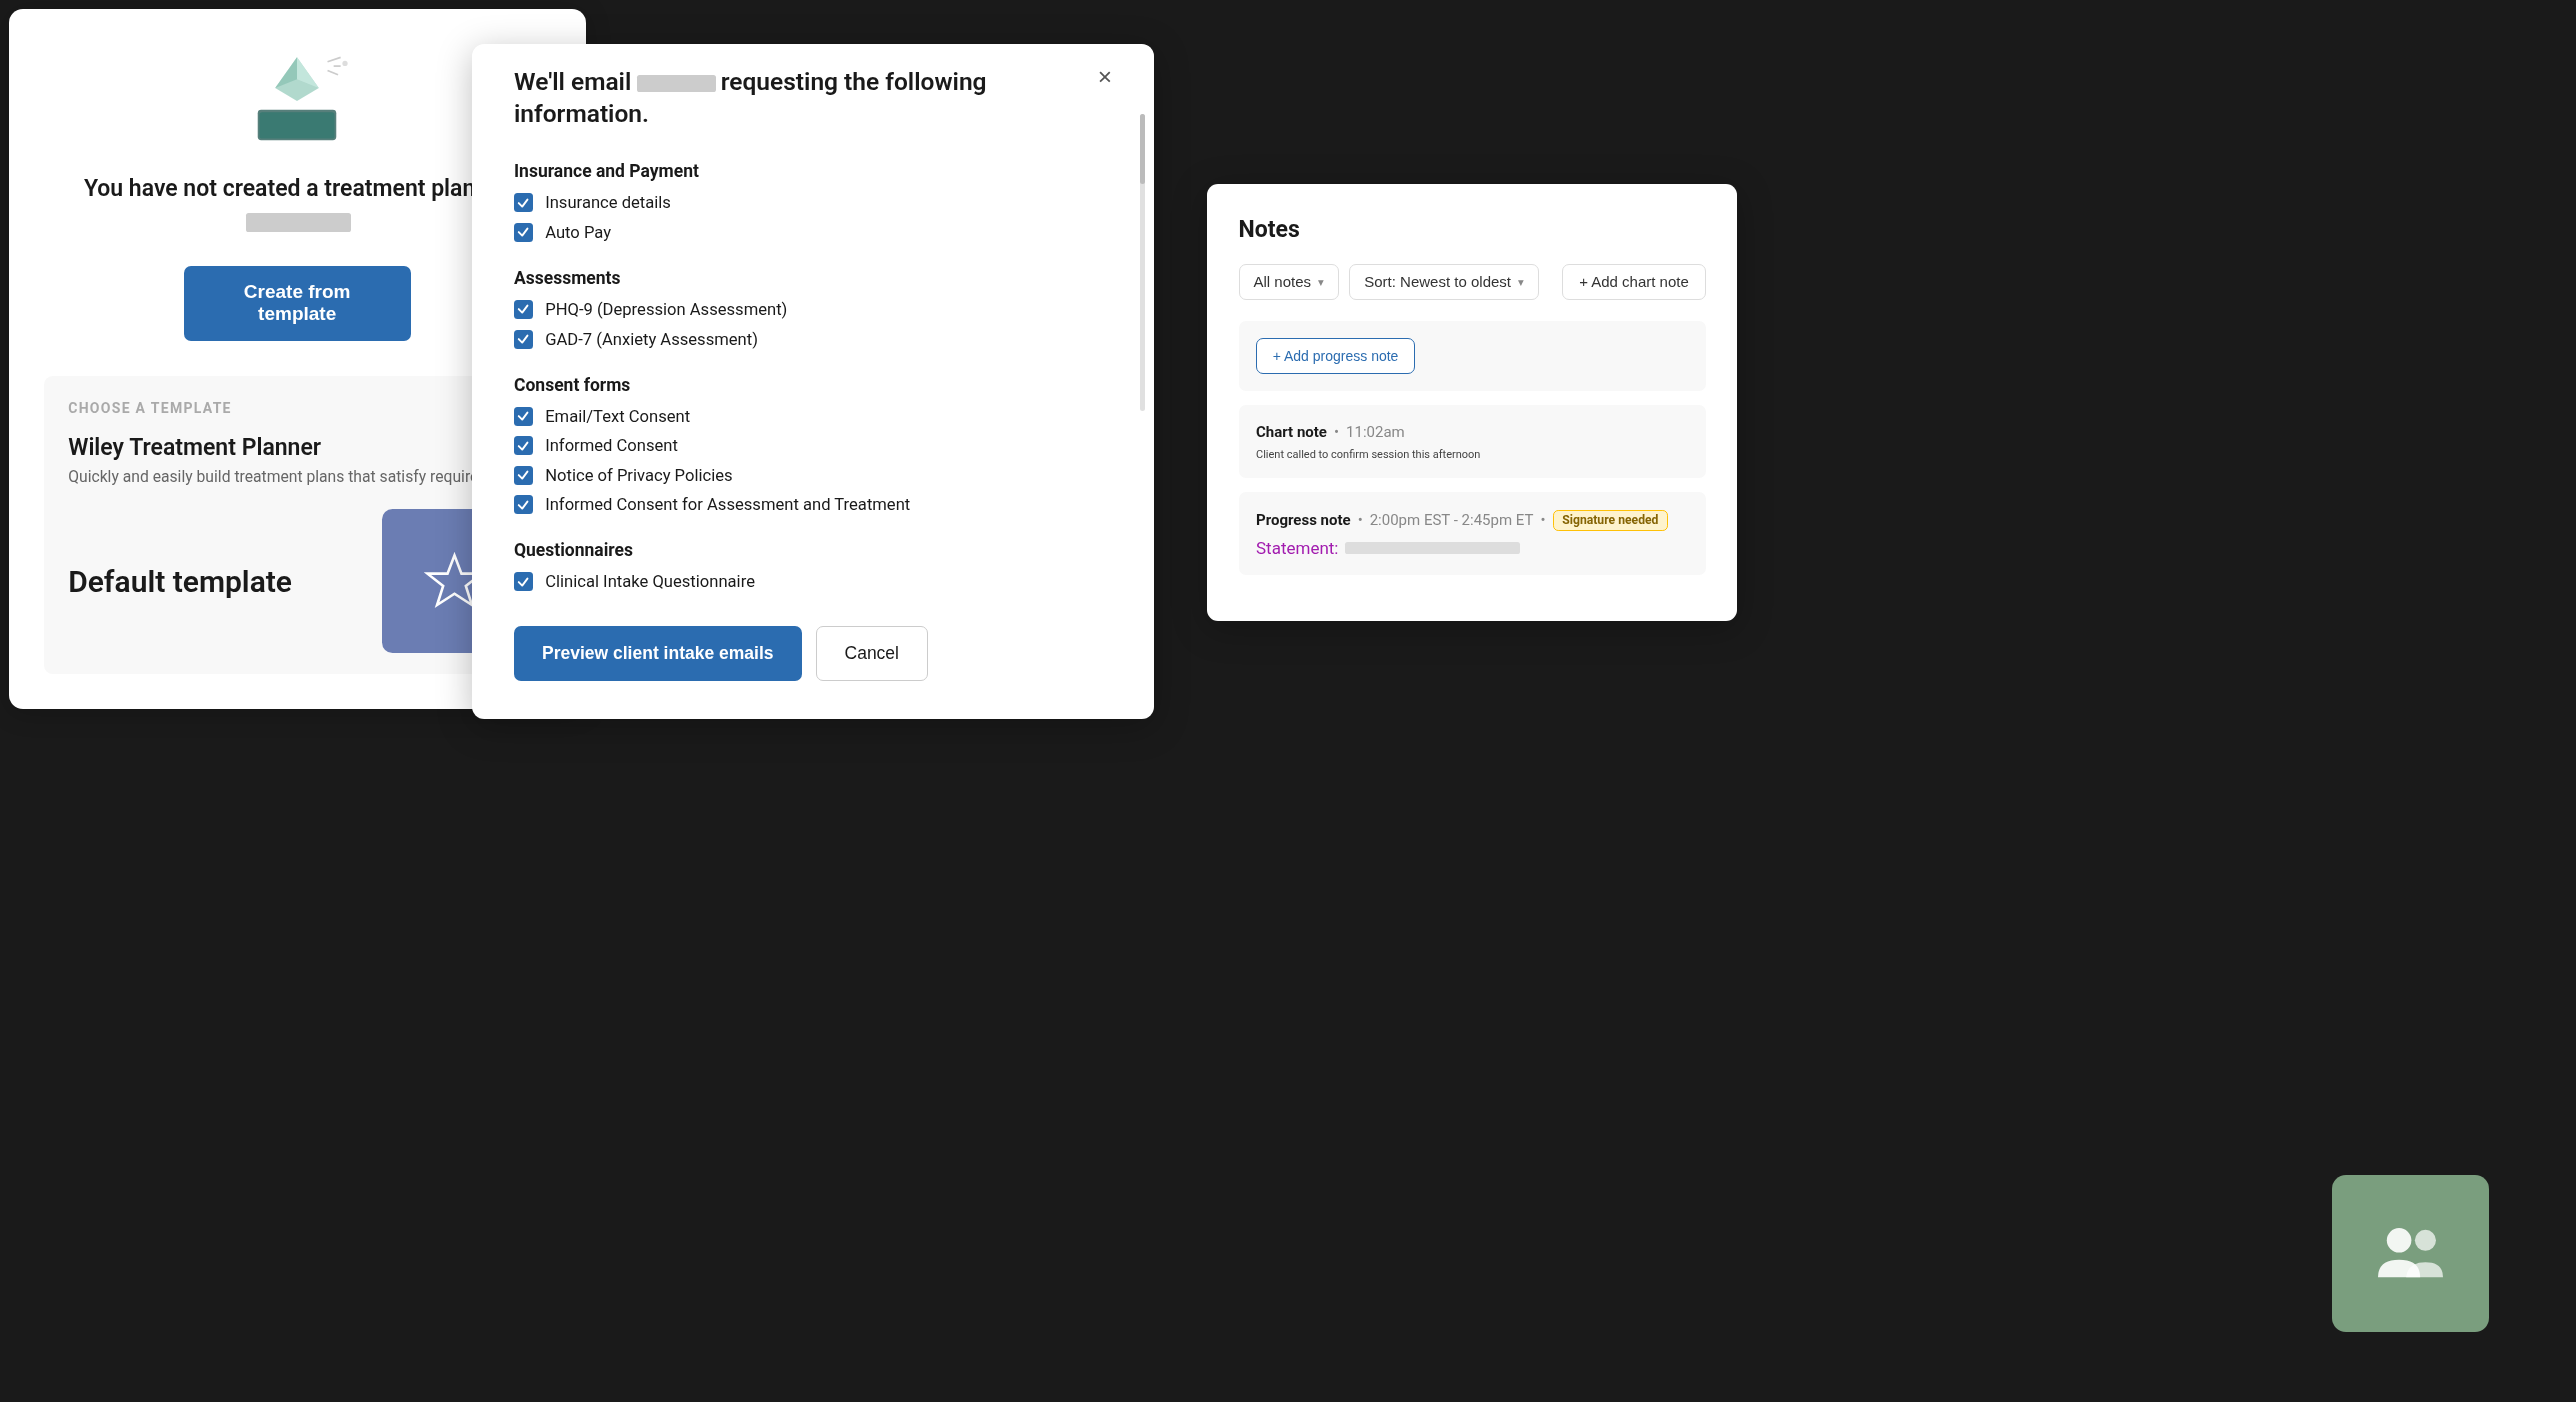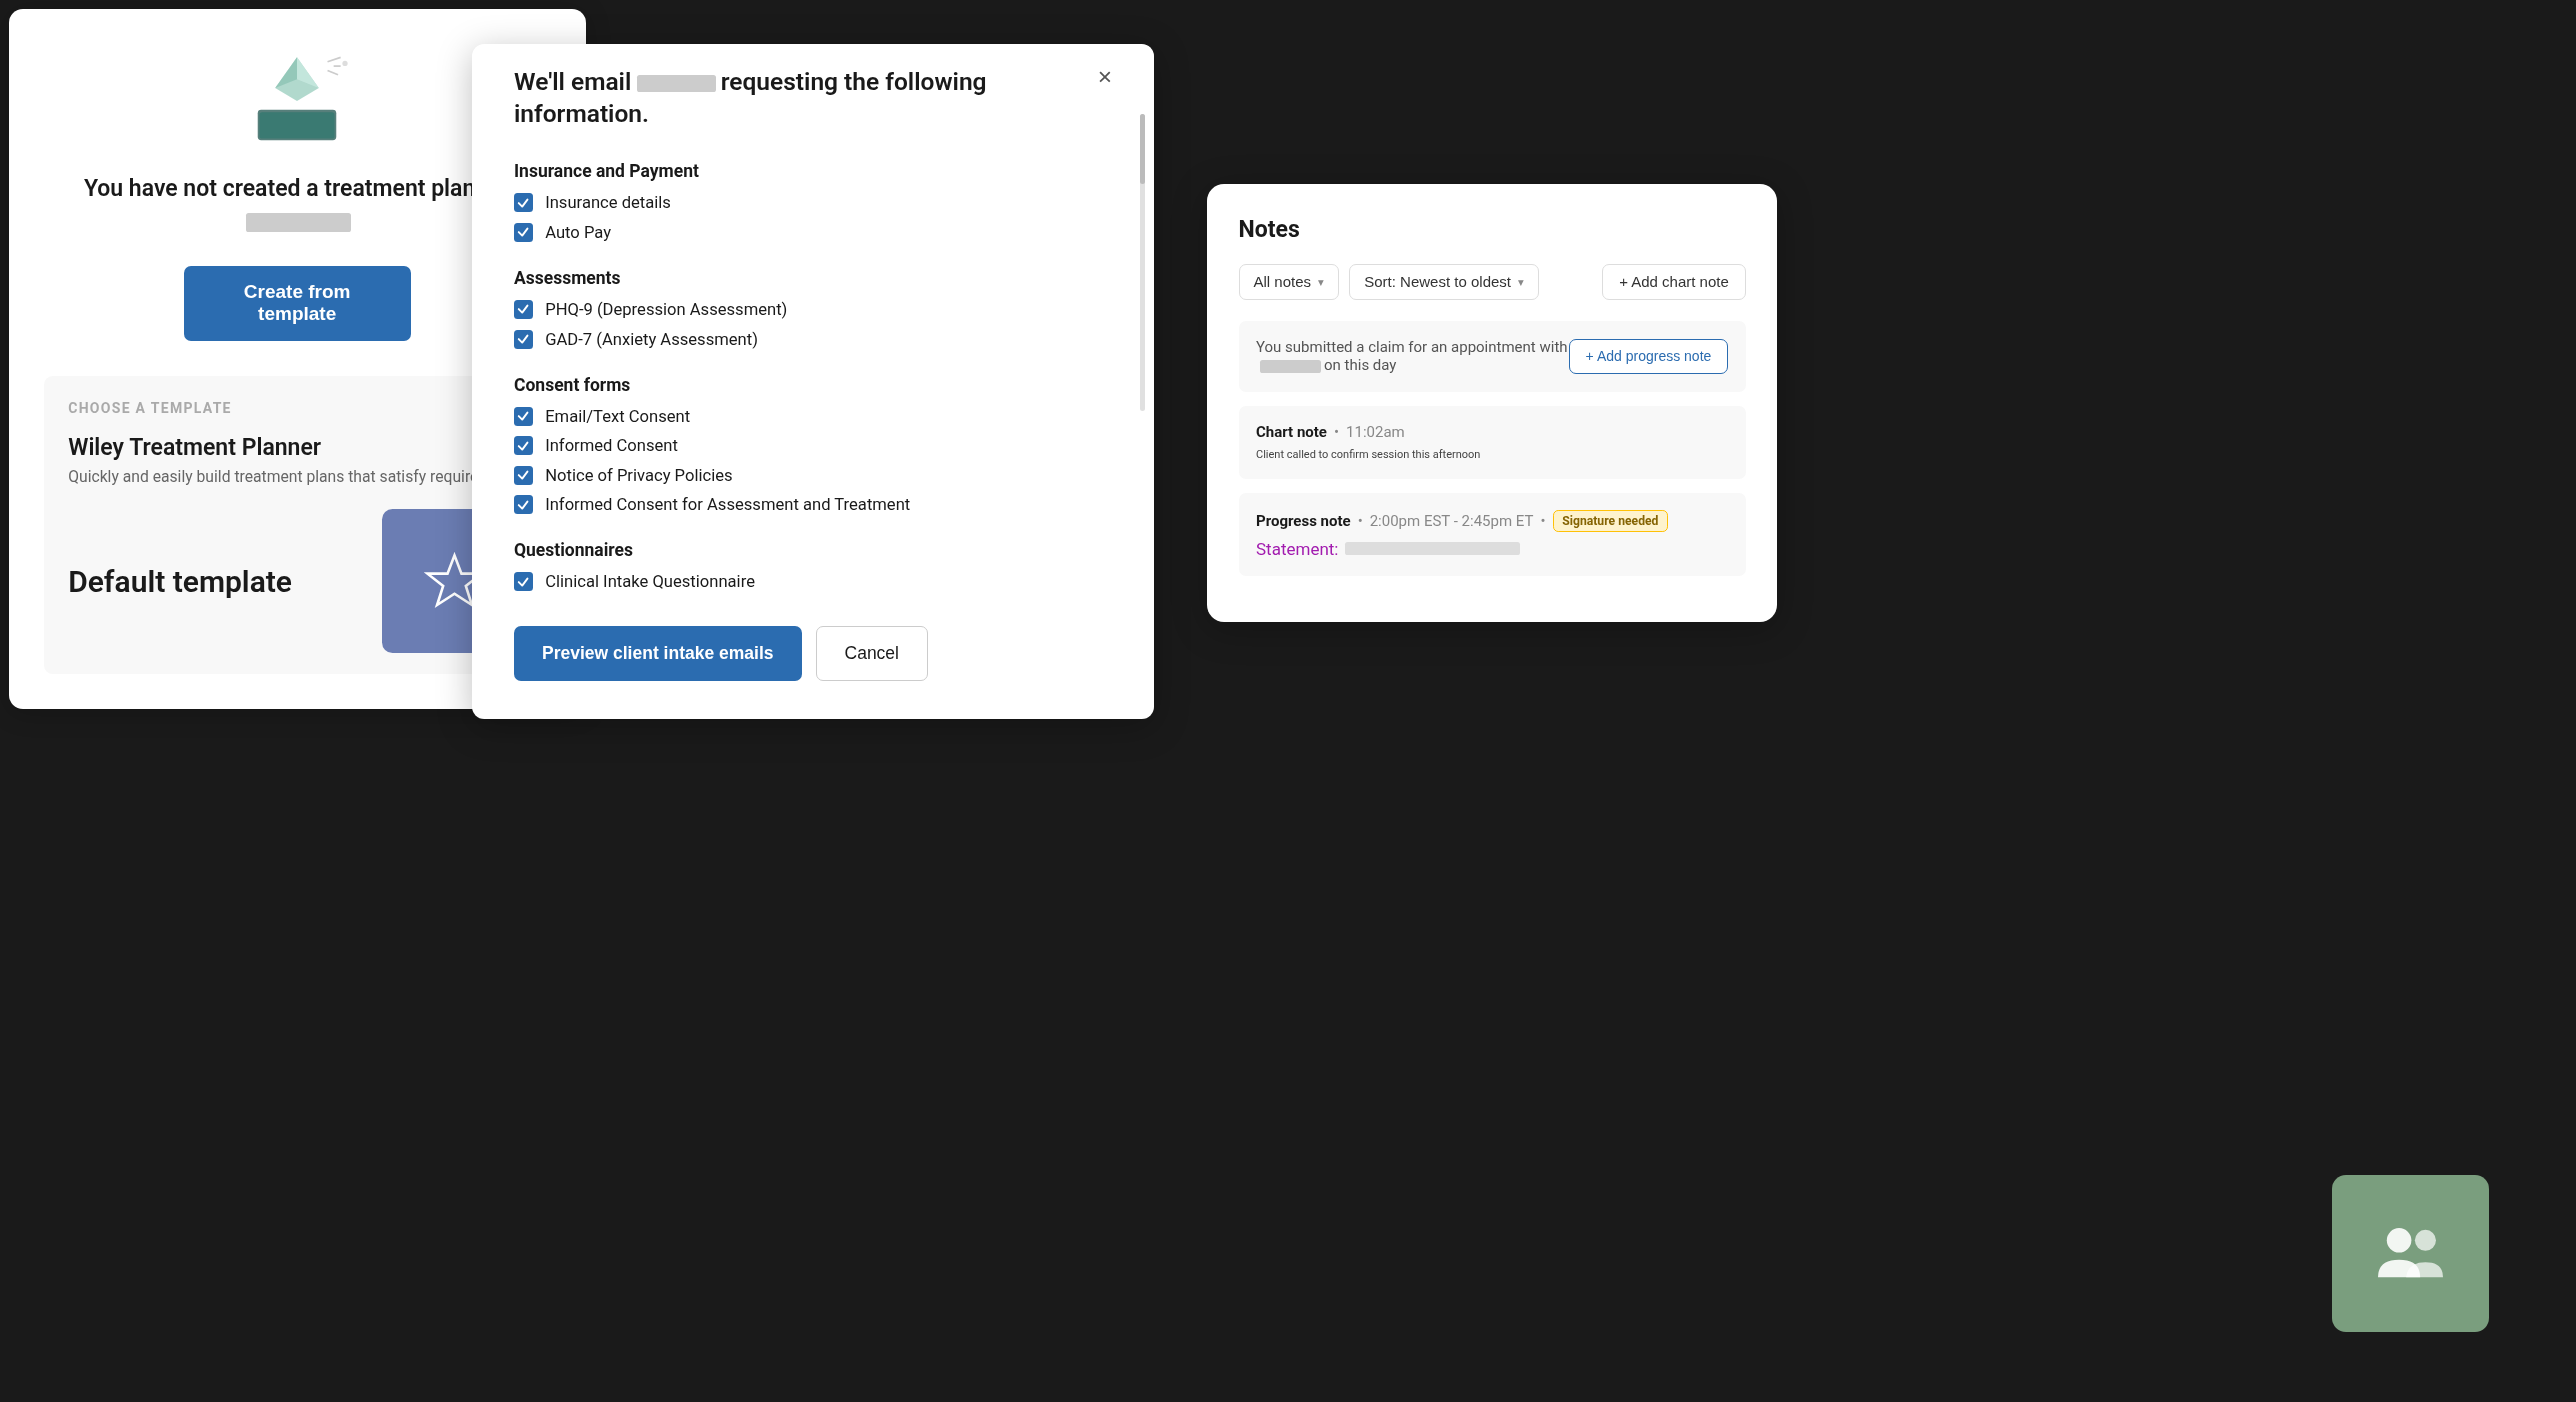--- a/index.html
+++ b/index.html
@@ -230,23 +230,23 @@
       height: 70px;
       background: #bbb;
       border-radius: 2.6px;
     }
 
     
     .notes-panel {
       position: absolute;
       top: 184px;
       left: 1207px;
-      width: 570px;
+      width: 530px;
       background: #fff;
-      border-radius: 17px;
+      border-radius: 11px;
       box-shadow: 0 7px 35px rgba(0,0,0,0.25);
       padding: 31.5px 31.5px 31.5px;
     }
     .notes-panel-title {
       font-size: 23px;
       font-weight: 700;
       color: #1a1a1a;
       margin-bottom: 21px;
     }
     .notes-toolbar {
@@ -553,23 +553,20 @@
     <button class="notes-filter-btn">
       <span>Sort: Newest to oldest</span>
       <span class="chevron">▾</span>
     </button>
     <button class="add-chart-btn">
       <span>+ Add chart note</span>
     </button>
   </div>
 
   <div class="claim-row">
-    <div class="claim-text">
-      <span>You submitted a claim for an appointment with</span><span class="name-redacted"></span><span>on this day</span>
-    </div>
     <button class="add-progress-btn">+ Add progress note</button>
   </div>
 
   <div class="note-item">
     <div class="note-item-header">
       <span class="note-type">Chart note</span>
       <span class="note-dot">•</span>
       <span class="note-time">11:02am</span>
     </div>
     <div class="note-body">Client called to confirm session this afternoon</div>

